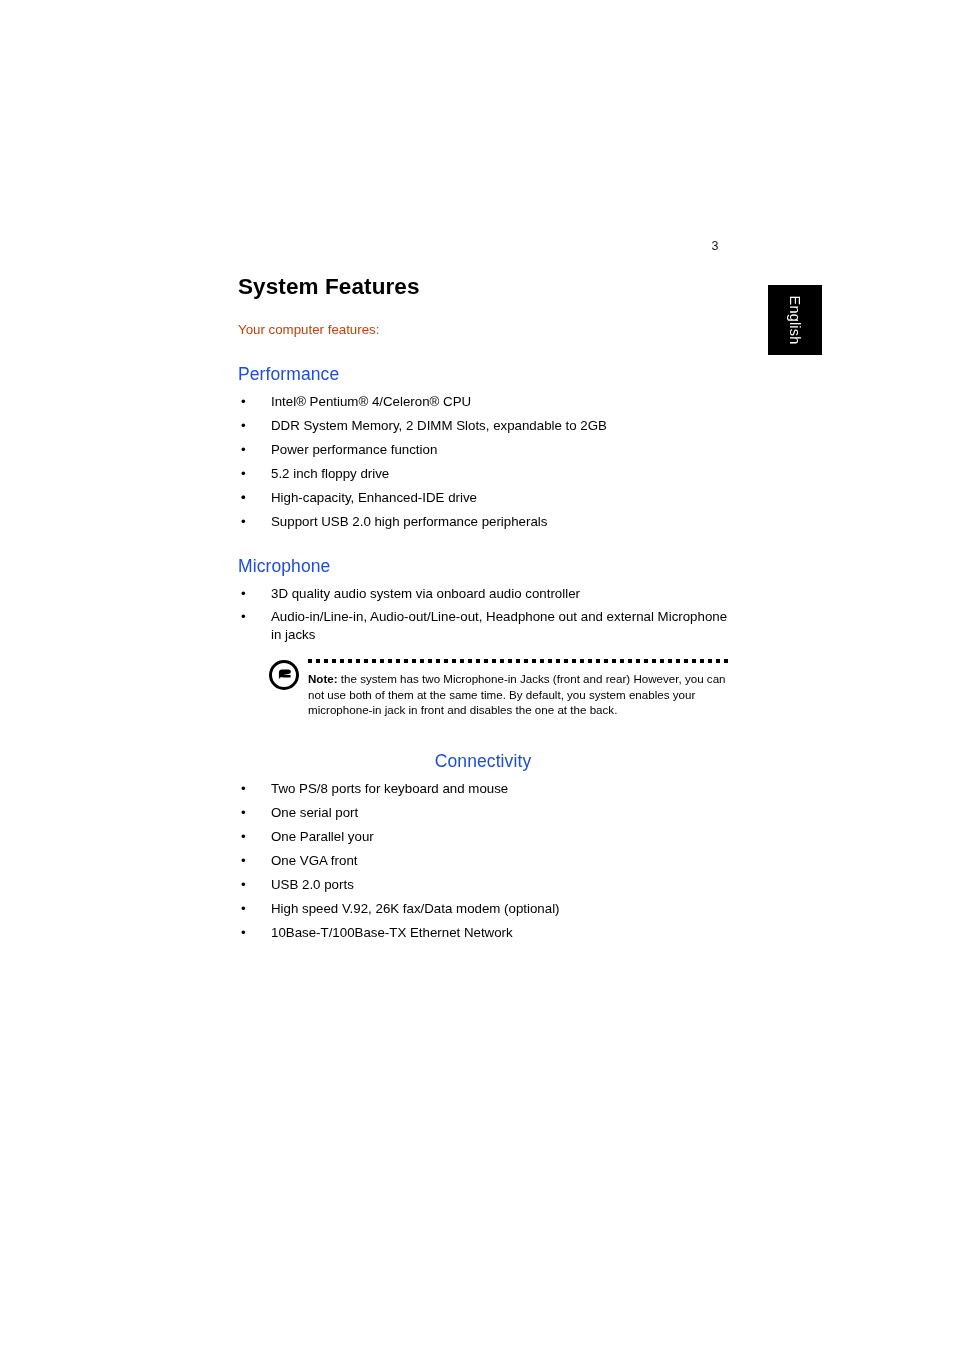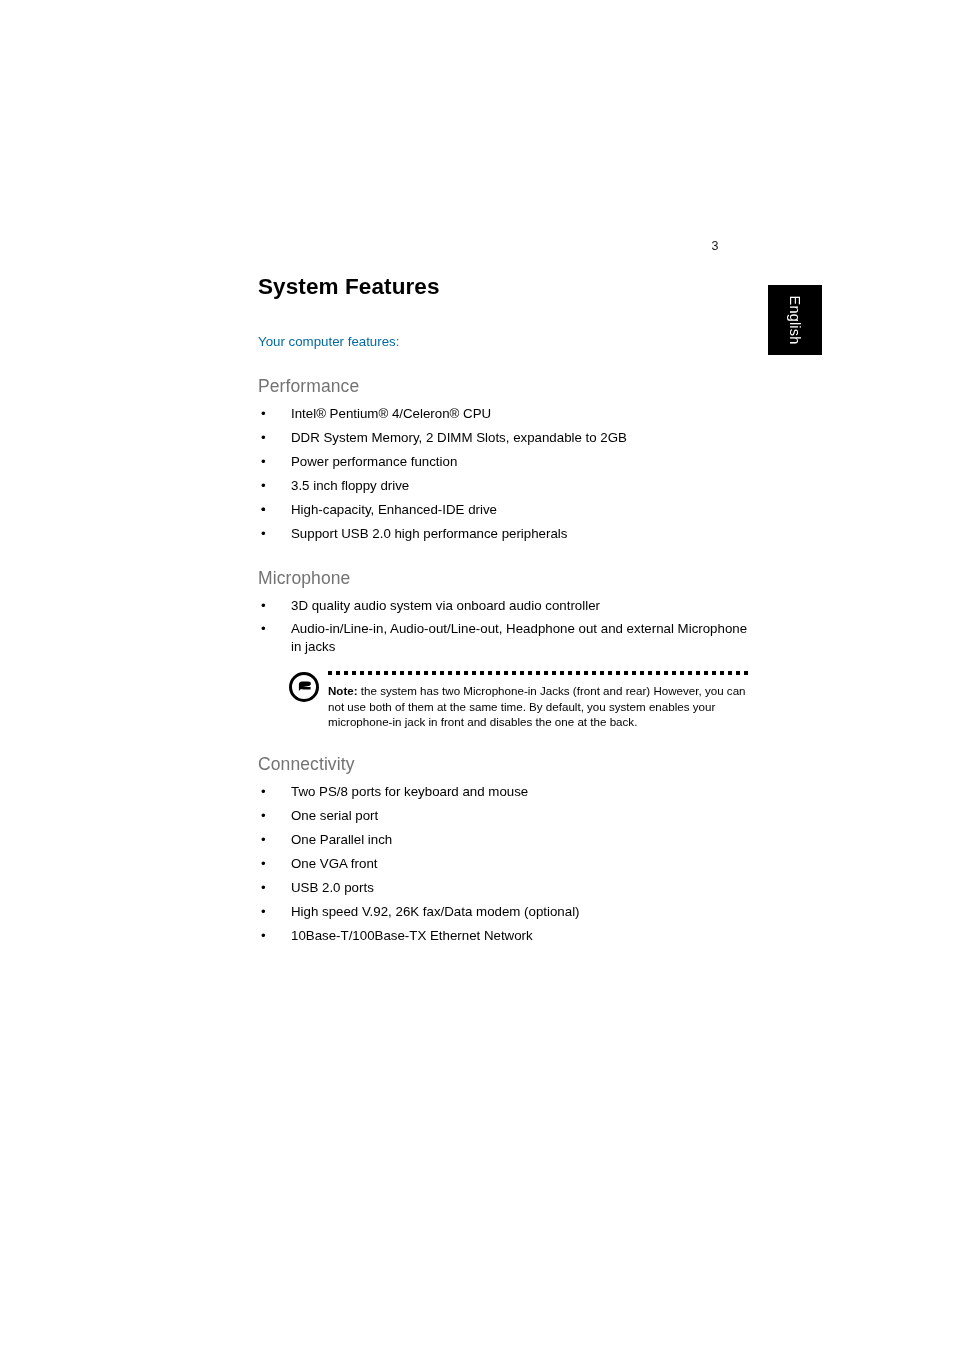--- a/index.html
+++ b/index.html
@@ -47,51 +47,52 @@
     white-space: nowrap;
     color: #ffffff;
     font-size: 14.5px;
     letter-spacing: 0.2px;
     font-family: "Liberation Sans", sans-serif;
   }
 
   
   .content {
     position: absolute;
-    left: 258px;
+    left: 238px;
     top: 272px;
     width: 490px;
   }
 
   h1.doc-title {
     margin: 0;
     font-size: 22.5px;
     font-weight: 600;
     line-height: 30px;
     letter-spacing: 0.1px;
     color: #000000;
   }
 
   p.intro {
-    margin: 31px 0 0 0;
+    margin: 19px 0 0 0;
     font-size: 13.3px;
     line-height: 18px;
-    color: #0369a1;
+    color: #c2410c;
   }
 
   h2.section-heading {
     margin: 23px 0 0 0;
     font-size: 17.5px;
     font-weight: 400;
     line-height: 24px;
     letter-spacing: 0.1px;
-    color: #737373;
+    color: #1d4ed8;
   }
   h2.section-heading.tight {
-    margin-top: 22px;
+    margin-top: 31px;
+    text-align: center;
   }
 
   ul.bullets {
     list-style: none;
     margin: 7px 0 0 0;
     padding: 0;
   }
   ul.bullets li {
     position: relative;
     padding-left: 33px;
@@ -165,21 +166,21 @@
     <li>
       <span class="bullet-dot">•</span>
       <span>DDR  System Memory, 2 DIMM Slots, expandable to 2GB</span>
     </li>
     <li>
       <span class="bullet-dot">•</span>
       <span>Power performance function</span>
     </li>
     <li>
       <span class="bullet-dot">•</span>
-      <span>3.5 inch floppy drive</span>
+      <span>5.2 inch floppy drive</span>
     </li>
     <li>
       <span class="bullet-dot">•</span>
     </li>
     <li>
       <span class="bullet-dot">•</span>
       <span>High-capacity, Enhanced-IDE drive</span>
     </li>
     <li>
       <span class="bullet-dot">•</span>
@@ -216,21 +217,21 @@
     <li>
       <span class="bullet-dot">•</span>
       <span>Two PS/8 ports for keyboard and mouse</span>
     </li>
     <li>
       <span class="bullet-dot">•</span>
       <span>One serial port</span>
     </li>
     <li>
       <span class="bullet-dot">•</span>
-      <span>One Parallel inch</span>
+      <span>One Parallel your</span>
     </li>
     <li>
       <span class="bullet-dot">•</span>
       <span>One VGA front</span>
     </li>
     <li>
       <span class="bullet-dot">•</span>
       <span>USB 2.0 ports</span>
     </li>
     <li>

